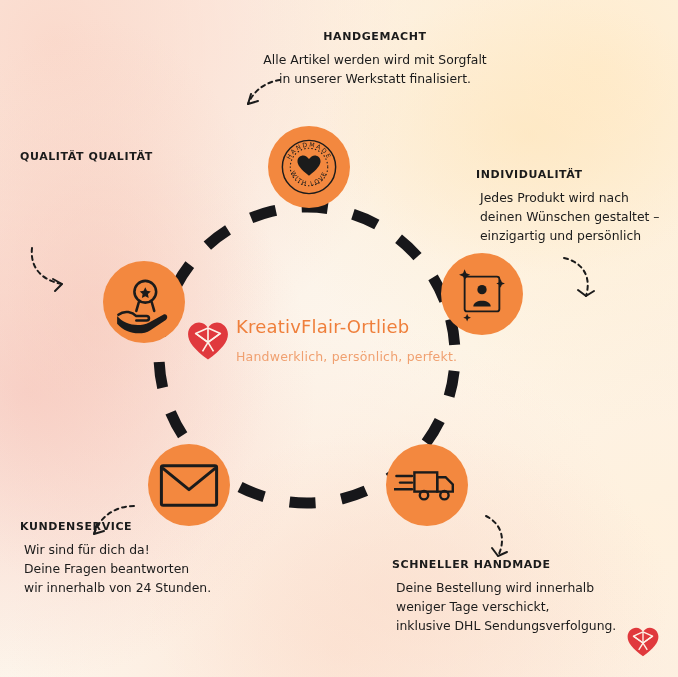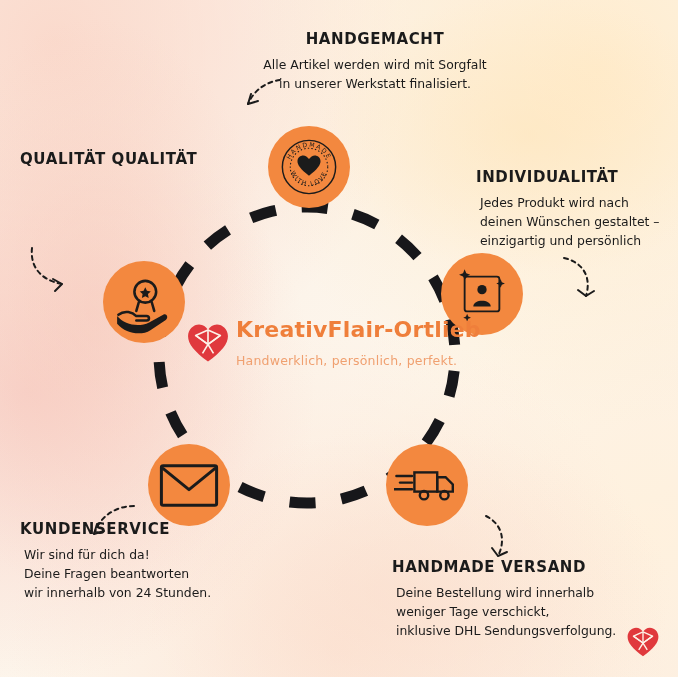--- a/index.html
+++ b/index.html
@@ -44,31 +44,31 @@
   .brand{
     position:absolute;
     left:186px;top:318px;
     width:300px;
     display:flex;align-items:center;
   }
   .brand-mark{width:44px;height:44px;flex:none;margin-right:6px;}
   .brand-text{display:flex;flex-direction:column;}
   .brand-name{
     font-family:"DejaVu Sans", sans-serif;
-    font-size:22px;color:#ef7f3b;font-weight:700;letter-spacing:.2px;
+    font-size:18px;color:#ef7f3b;font-weight:400;letter-spacing:.2px;
     line-height:1.05;
   }
   .brand-tag{
     font-size:12.5px;color:#f0a070;margin-top:12px;letter-spacing:.2px;
   }
 
   .block{position:absolute;}
   .block h3{
     margin:0 0 7px 0;
-    font-size:15px;
+    font-size:11px;
     letter-spacing:.6px;
     color:#1b1b1b;
     font-weight:700;
   }
   .block p{
     margin:4px;
     font-size:12.4px;
     line-height:1.55;
     color:#1b1b1b;
   }
@@ -161,21 +161,21 @@
     <h3>HANDGEMACHT</h3>
     <p>Alle Artikel werden  wird mit Sorgfalt<br>in unserer Werkstatt finalisiert.</p>
   </div>
 
   <div class="block" style="left:476px;top:168px;width:200px;">
     <h3>INDIVIDUALITÄT</h3>
     <p>Jedes Produkt wird nach<br>deinen Wünschen gestaltet –<br>einzigartig und persönlich</p>
   </div>
 
   <div class="block" style="left:392px;top:558px;width:276px;">
-    <h3>HANDMADE VERSAND</h3>
+    <h3>SCHNELLER HANDMADE</h3>
     <p>Deine Bestellung wird innerhalb<br>weniger Tage verschickt,<br> inklusive DHL Sendungsverfolgung.</p>
   </div>
 
   <div class="block" style="left:20px;top:520px;width:250px;">
     <h3>KUNDENSERVICE</h3>
     <p>Wir sind für dich da!<br>Deine Fragen beantworten<br>wir innerhalb von 24 Stunden.</p>
   </div>
 
   <div class="block" style="left:20px;top:150px;width:210px;">
     <h3>QUALITÄT QUALITÄT</h3>

